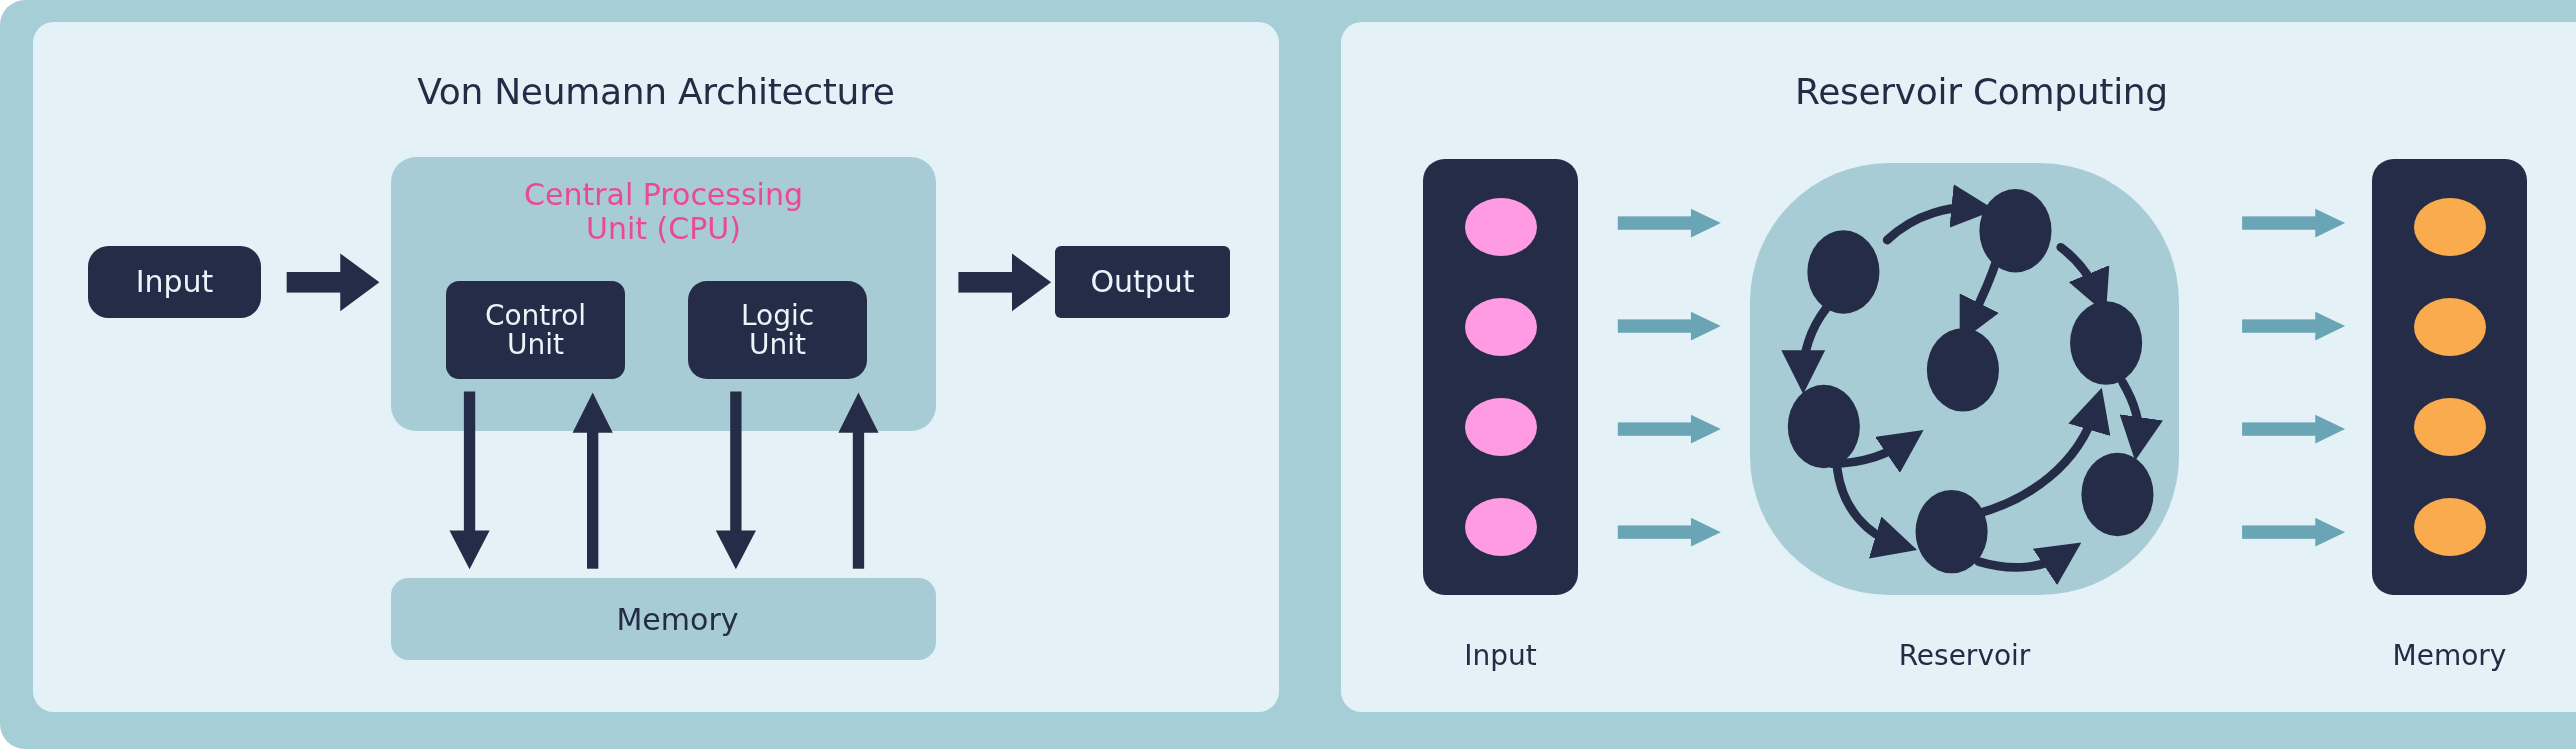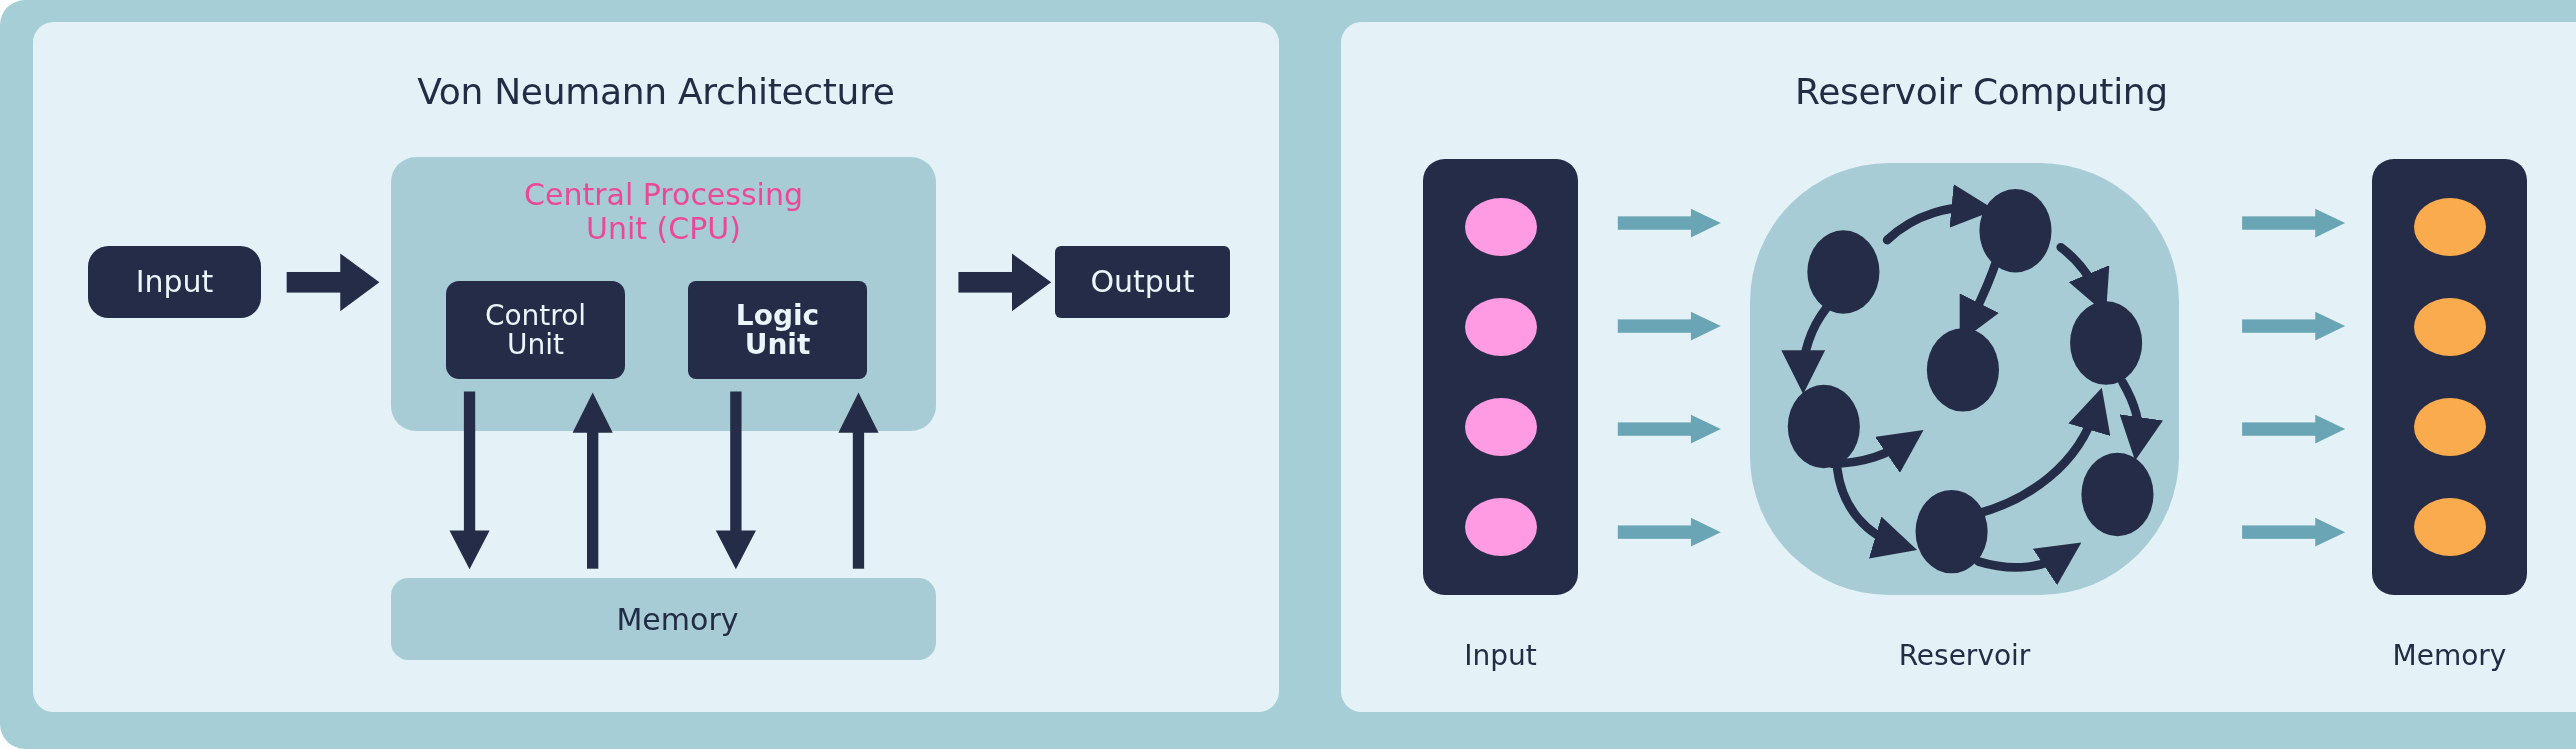--- a/index.html
+++ b/index.html
@@ -85,21 +85,21 @@
   }
   #cpu-label{
     position:absolute;
     left:391px; top:178px; width:545px;
     text-align:center;
     font-size:30px;
     line-height:1.12;
     color:#ec4899;
   }
   #control-unit{ left:446px;  top:281px; width:179px; height:98px; border-radius:13px; font-size:28px;}
-  #logic-unit  { left:688px; top:281px; width:179px; height:98px; border-radius:8px; font-size:28px;font-weight:bold;}
+  #logic-unit  { left:688px; top:281px; width:179px; height:98px; border-radius:19px; font-size:28px;}
 
   #memory-box{
     left:391px; top:578px; width:545px; height:82px;
     border-radius:17.5px; font-size:30px;padding-left:28px;
   }
 
   
   .ov{ position:absolute; left:0; top:0; width:2655px; height:749px; pointer-events:none; }
 
   

